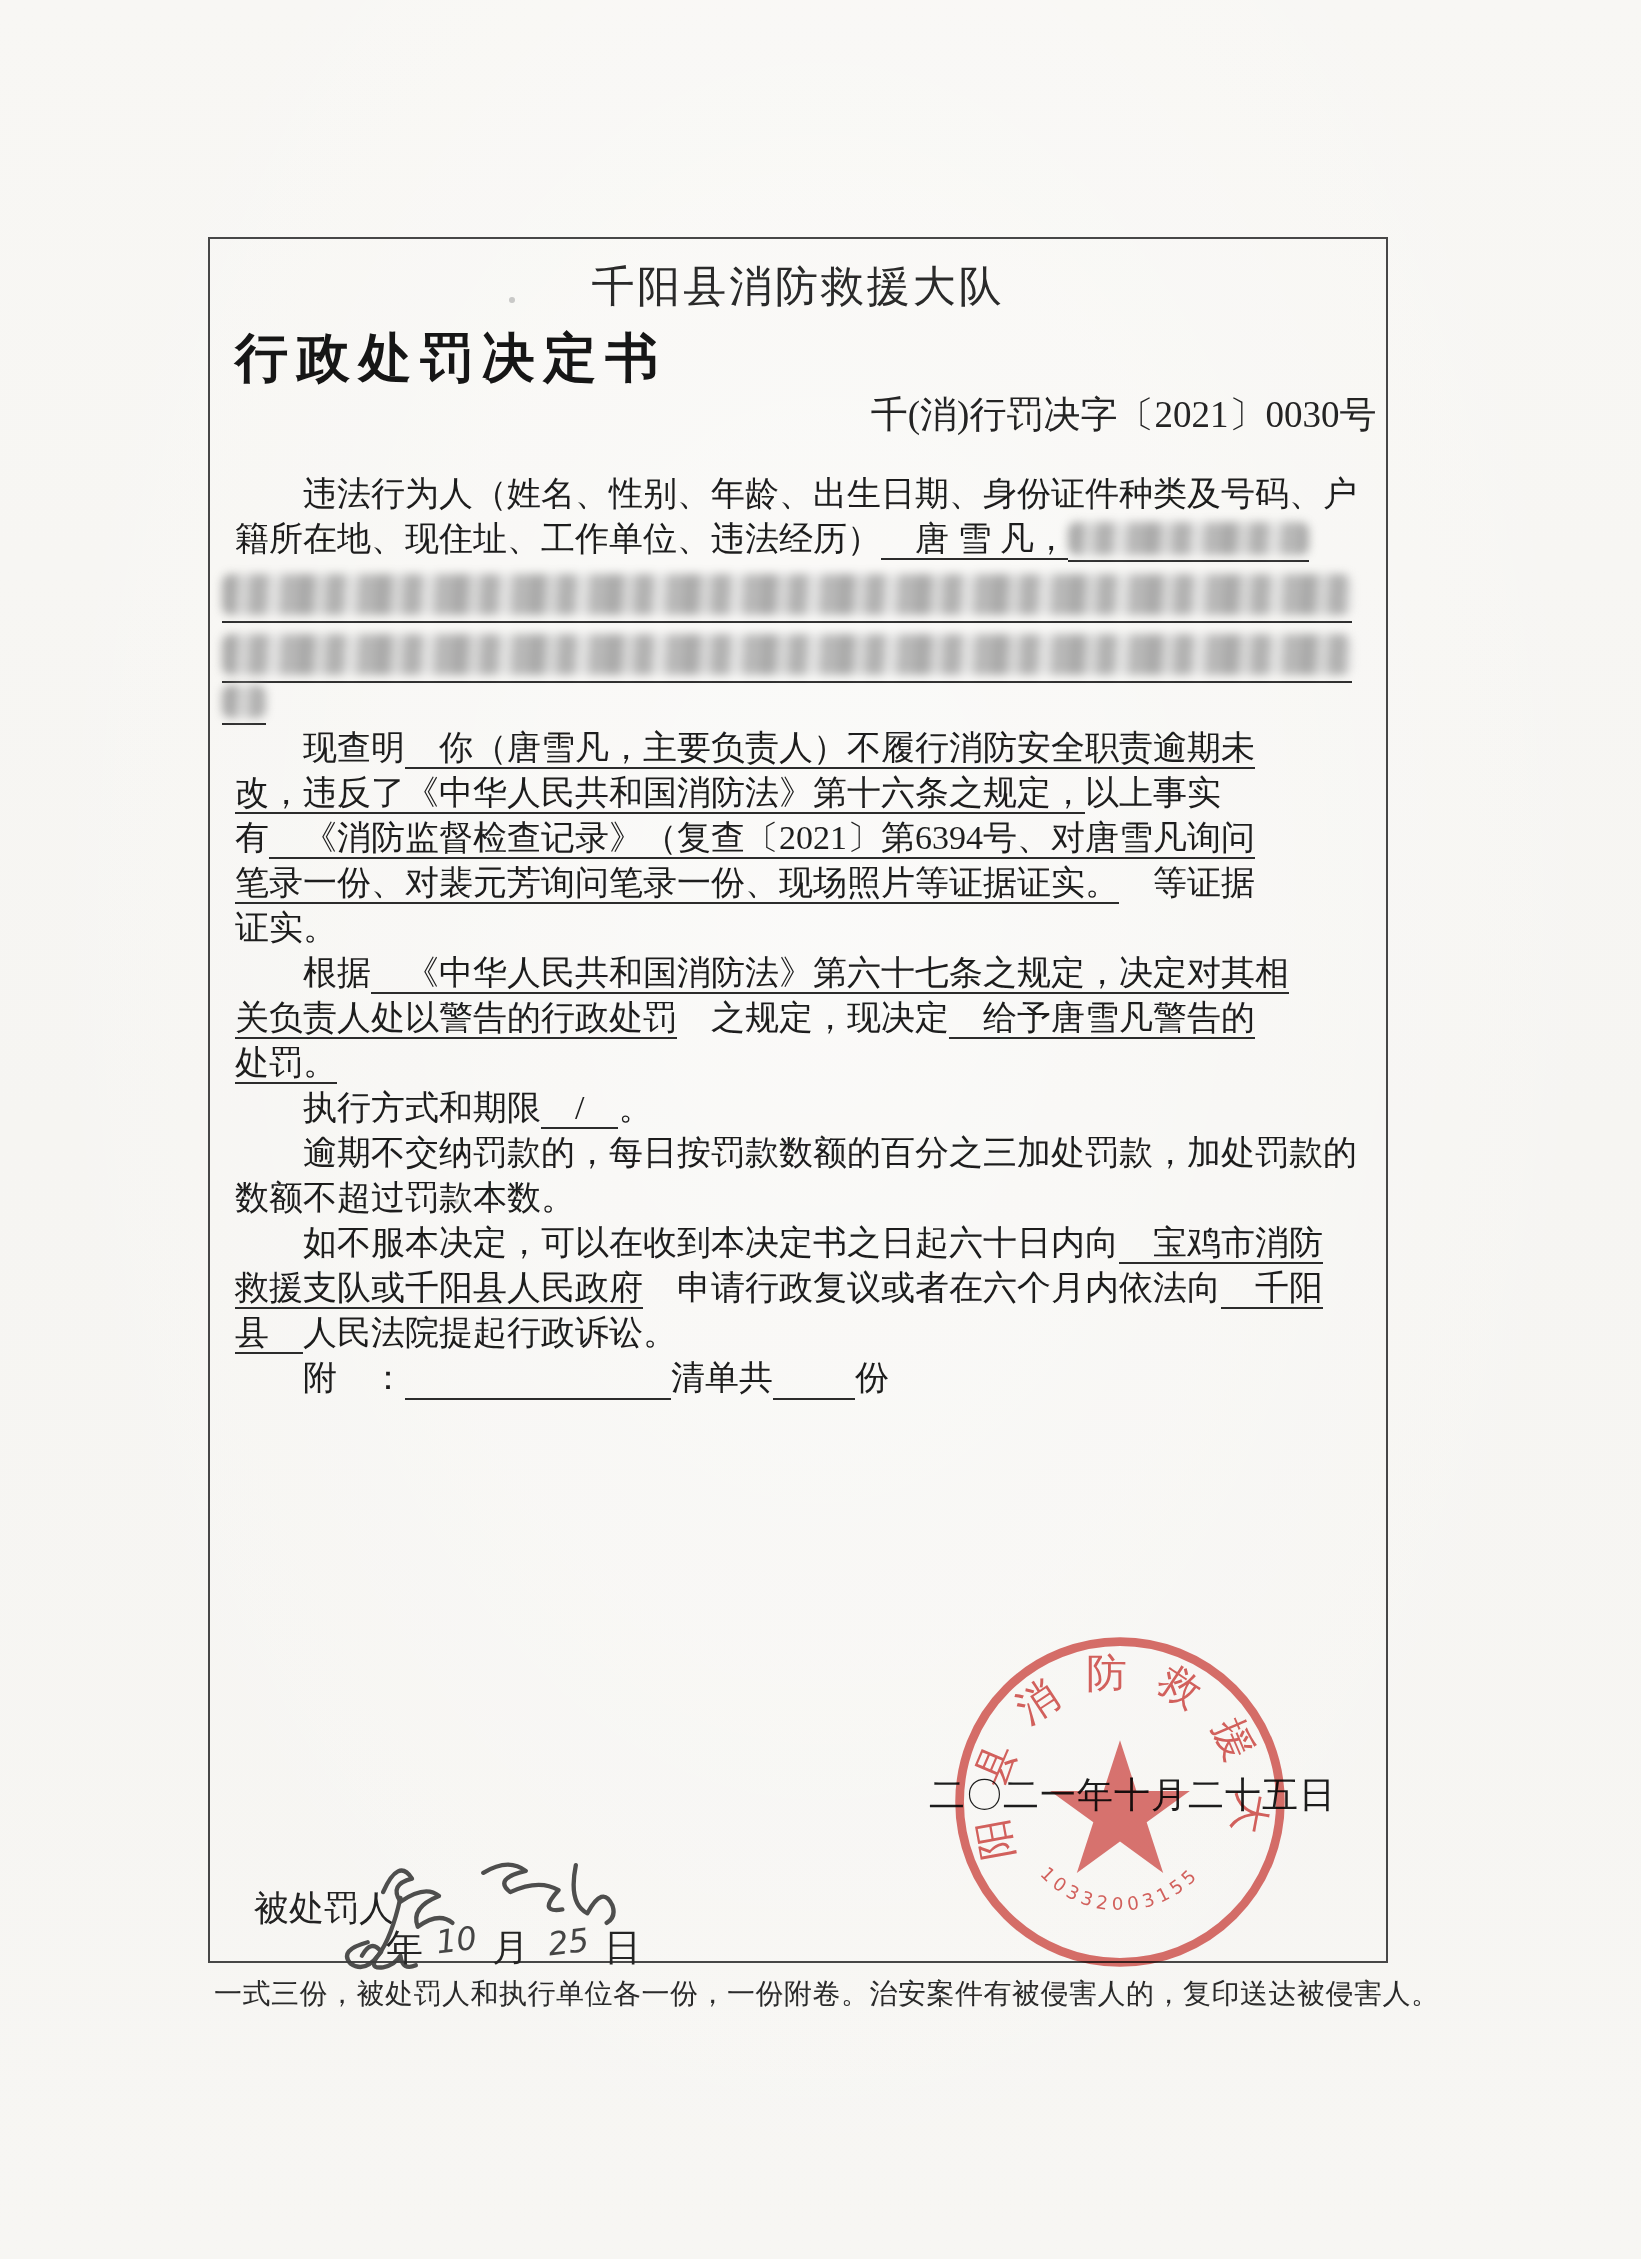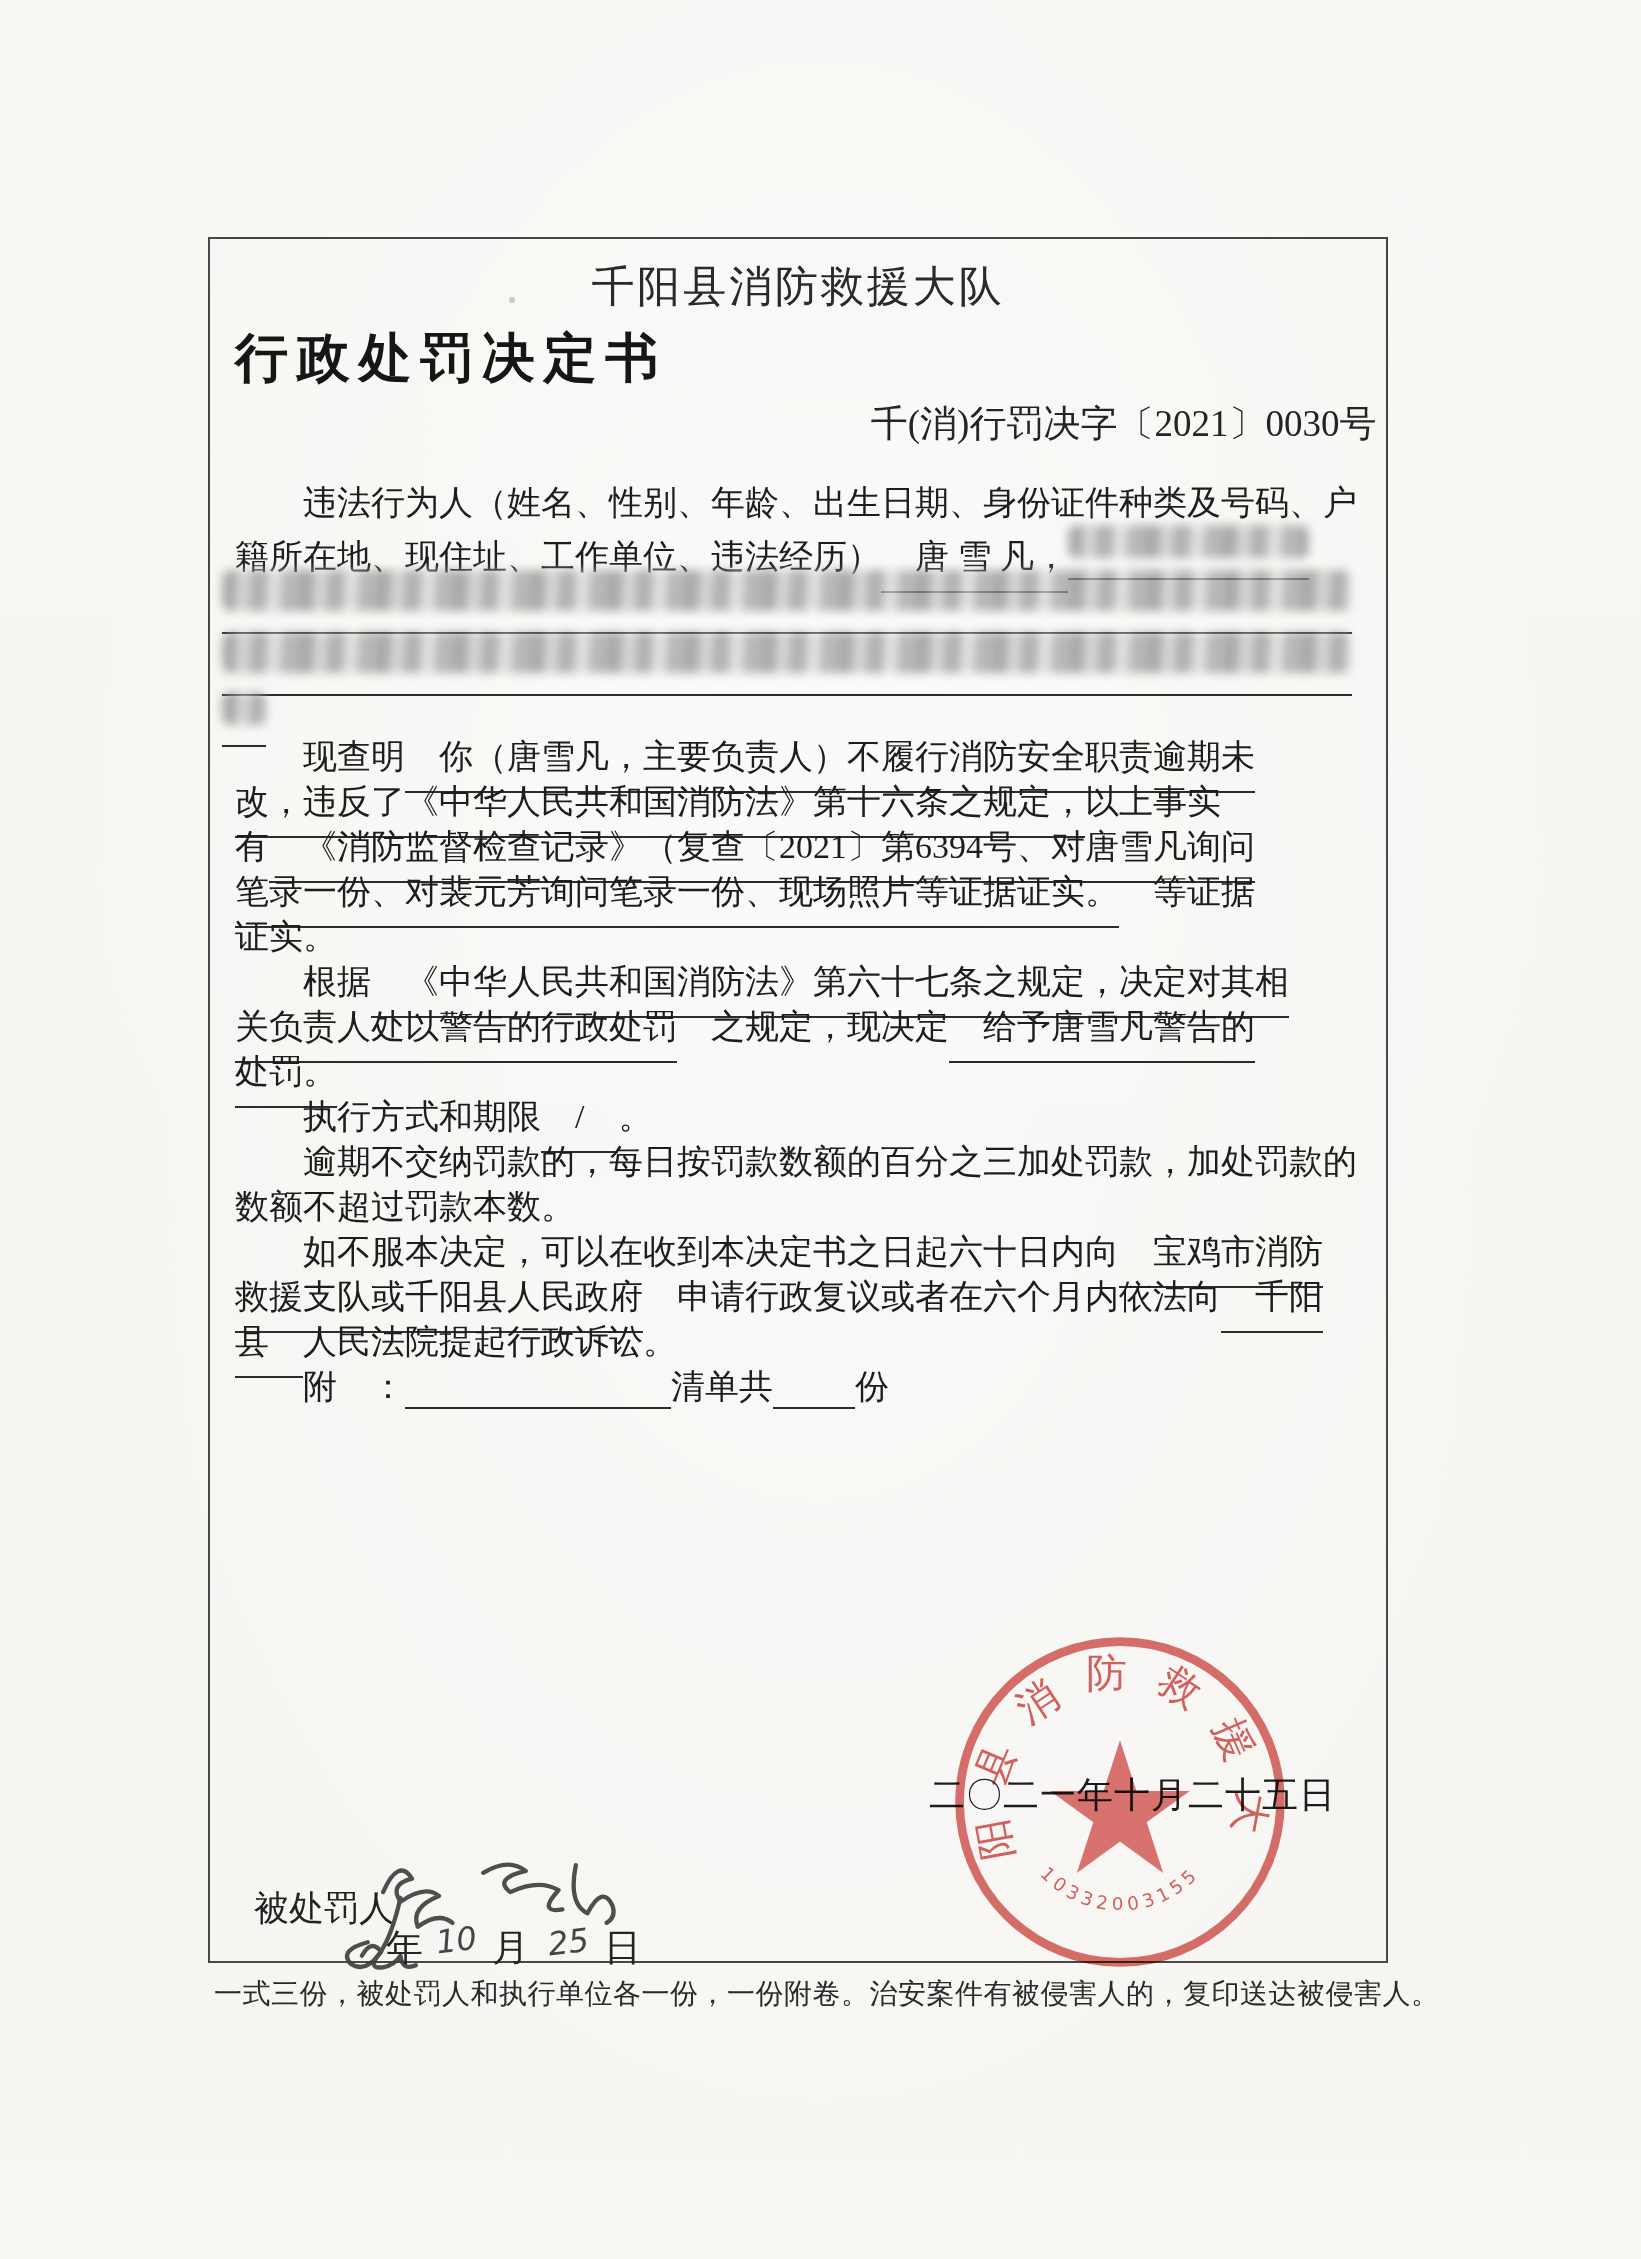--- a/index.html
+++ b/index.html
@@ -30,27 +30,27 @@
     text-align:center; font-size:43px; letter-spacing:2.9px;
     color:#2a2a2a; margin-top:7.7px; line-height:50px;
   }
   .doc-title {
     text-align:left; font-family:"Liberation Sans", sans-serif;
     font-weight:bold; font-size:53px; letter-spacing:8.7px;
     color:#161616; margin-top:15.4px; line-height:62px;
   }
   .doc-number {
     text-align:right; font-size:37px; line-height:46px;
-    margin-top:12px; margin-right:-15.4px; color:#242424;
+    margin-top:3px; margin-right:-15.4px; color:#242424;
   }
   .body-lines { margin-top:33px; font-size:34px; color:#1d1d1d; }
   .line { line-height:45px; height:45px; white-space:nowrap; }
   .line.indent { padding-left:68px; }
   .seg { display:inline; }
-  .u { border-bottom:2.9px solid #2c2c2c; padding-bottom:16px; }
+  .u { border-bottom:2.9px solid #2c2c2c; padding-bottom:1px; }
   .blank { display:inline-block; height:34px; vertical-align:bottom; }
   .smudge-wrap { display:inline-block; vertical-align:bottom; position:relative; }
   .smudge-ink {
     display:block; height:33px; margin-bottom:3.9px;
     background:repeating-linear-gradient(93deg,
       #8d8d8d 0 15.4px, #c8c8c8 15.4px 29px, #979797 29px 46px,
       #d8d8d8 46px 60px, #a0a0a0 60px 77px);
     filter:blur(4.8px); opacity:.72; border-radius:8.7px;
   }
   .row-redacted .smudge-ink { height:41px; margin-bottom:4.8px; }

